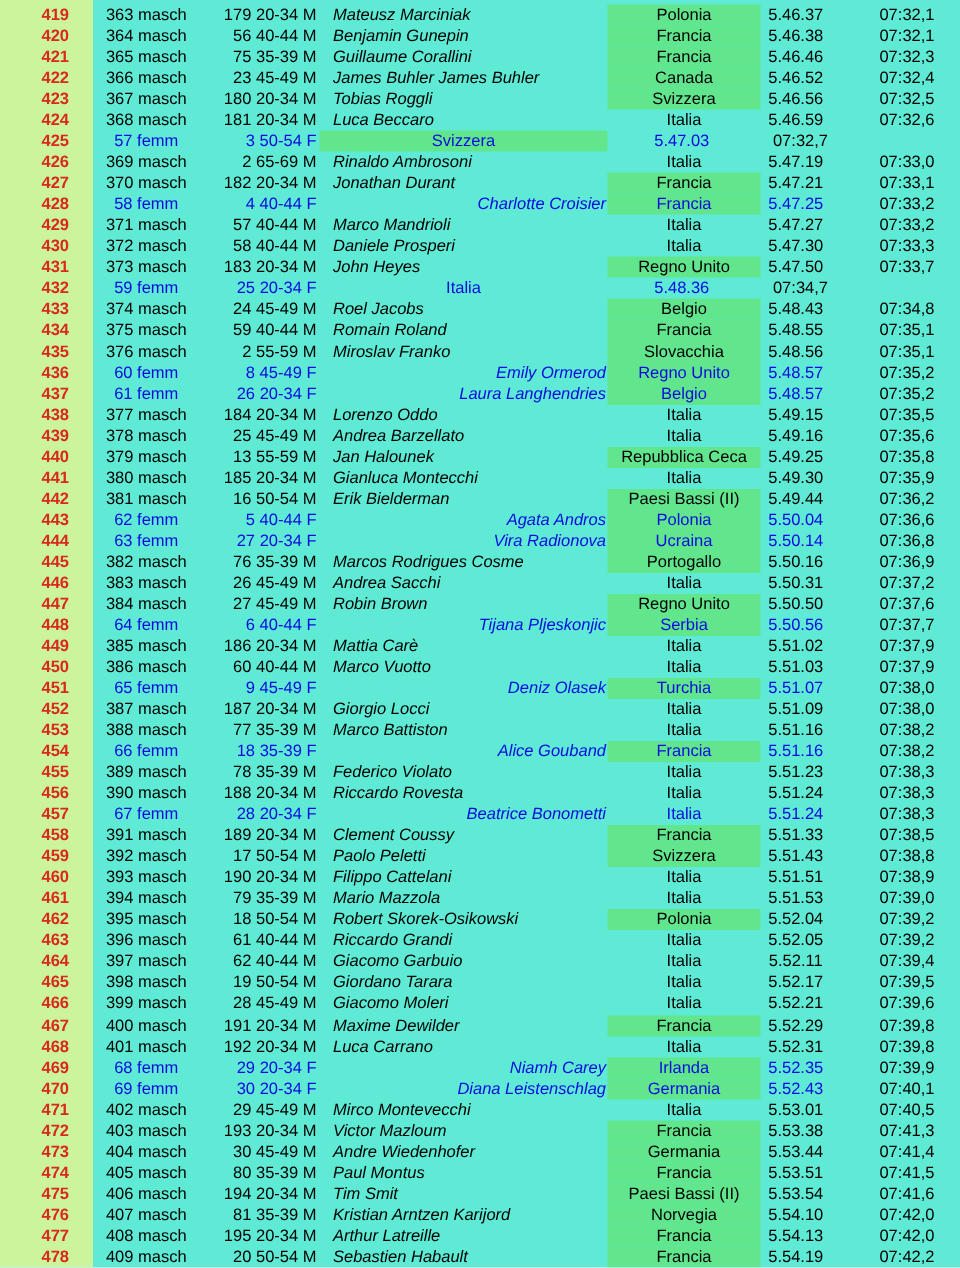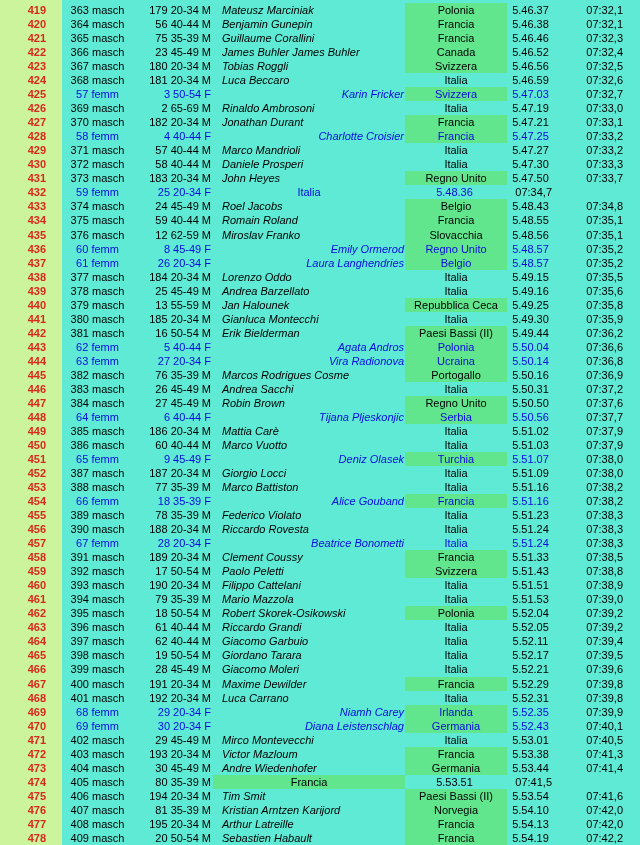--- a/index.html
+++ b/index.html
@@ -85,21 +85,20 @@
     <div class="name">Luca Beccaro</div>
     <div class="country">Italia</div>
     <div class="time">5.46.59</div>
     <div class="gap">07:32,6</div>
     <div></div>
   </div>
       <div class="row f">
     <div class="rank">425</div>
     <div class="entry">57 femm</div>
     <div class="cat">3 50-54 F</div>
-    <div class="name">Karin Fricker</div>
     <div class="country hl">Svizzera</div>
     <div class="time">5.47.03</div>
     <div class="gap">07:32,7</div>
     <div></div>
   </div>
       <div class="row">
     <div class="rank">426</div>
     <div class="entry">369 masch</div>
     <div class="cat">2 65-69 M</div>
     <div class="name">Rinaldo Ambrosoni</div>
@@ -183,21 +182,21 @@
     <div class="cat">59 40-44 M</div>
     <div class="name">Romain Roland</div>
     <div class="country hl">Francia</div>
     <div class="time">5.48.55</div>
     <div class="gap">07:35,1</div>
     <div></div>
   </div>
       <div class="row">
     <div class="rank">435</div>
     <div class="entry">376 masch</div>
-    <div class="cat">12 62-59 M</div>
+    <div class="cat">2 55-59 M</div>
     <div class="name">Miroslav Franko</div>
     <div class="country hl">Slovacchia</div>
     <div class="time">5.48.56</div>
     <div class="gap">07:35,1</div>
     <div></div>
   </div>
       <div class="row f">
     <div class="rank">436</div>
     <div class="entry">60 femm</div>
     <div class="cat">8 45-49 F</div>
@@ -574,20 +573,21 @@
     <div class="name">Andre Wiedenhofer</div>
     <div class="country hl">Germania</div>
     <div class="time">5.53.44</div>
     <div class="gap">07:41,4</div>
     <div></div>
   </div>
       <div class="row">
     <div class="rank">474</div>
     <div class="entry">405 masch</div>
     <div class="cat">80 35-39 M</div>
+    <div class="name">Paul Montus</div>
     <div class="country hl">Francia</div>
     <div class="time">5.53.51</div>
     <div class="gap">07:41,5</div>
     <div></div>
   </div>
       <div class="row">
     <div class="rank">475</div>
     <div class="entry">406 masch</div>
     <div class="cat">194 20-34 M</div>
     <div class="name">Tim Smit</div>

